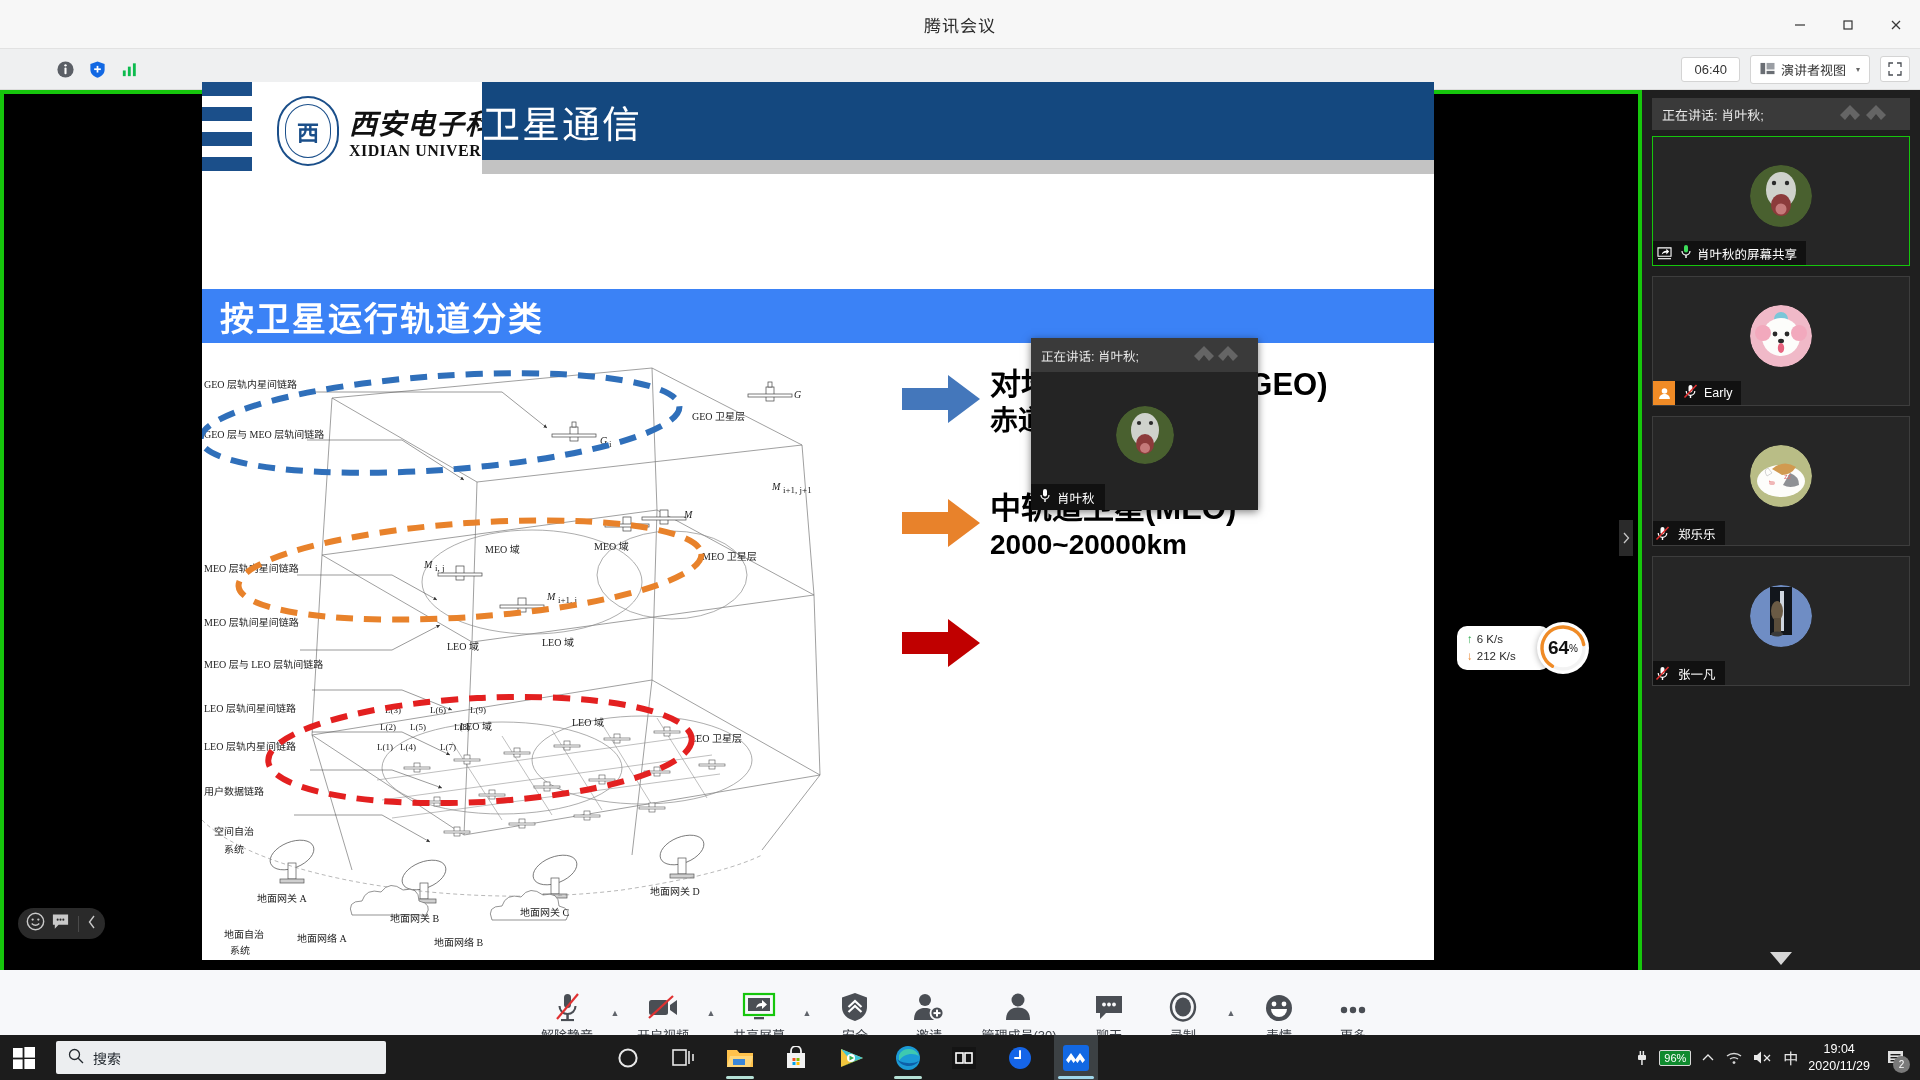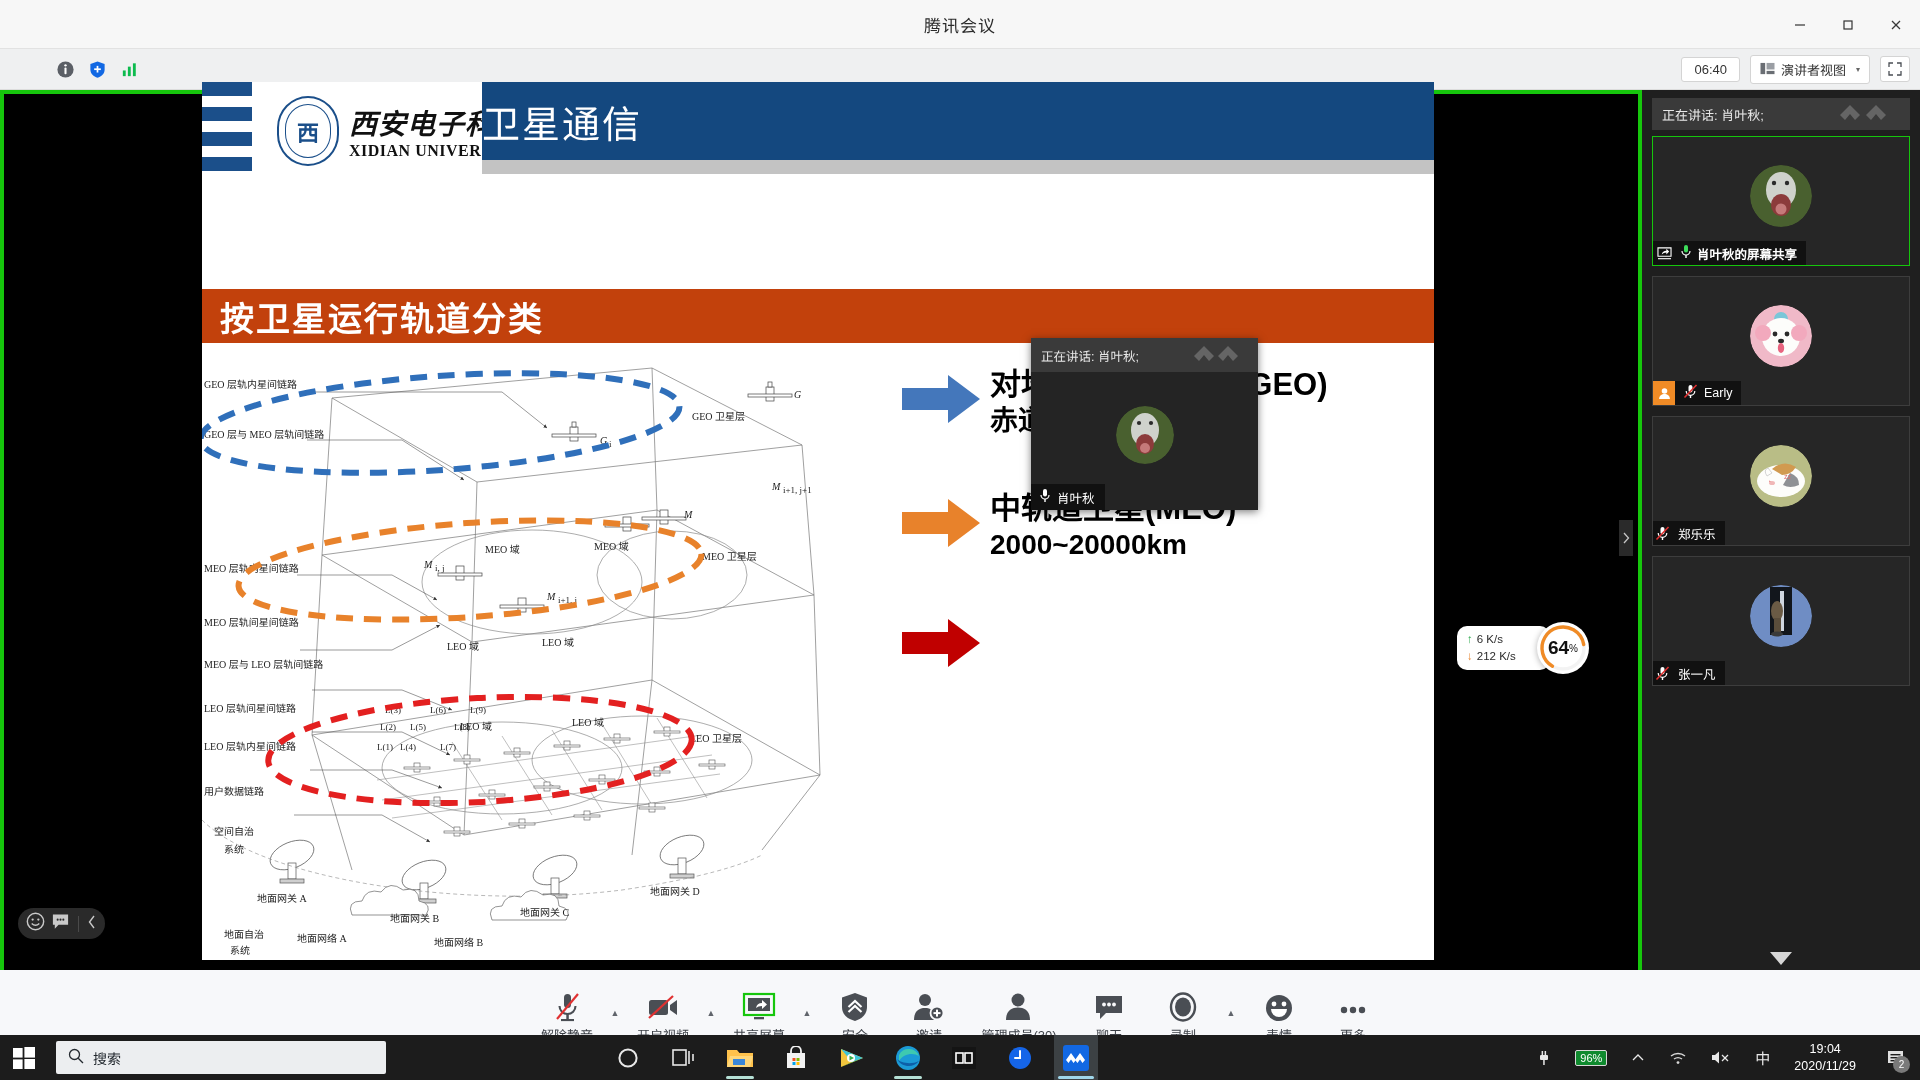--- a/index.html
+++ b/index.html
@@ -85,21 +85,21 @@
   .uni-en { font-size:16px; color:#111; font-weight:bold; letter-spacing:.5px;
             font-family:"Liberation Serif", serif; }
   .hdr-blue {
     position:absolute; left:280px; top:0; right:0; height:78px; background:#14487f;
     display:flex; align-items:center; padding-right:16px;
   }
   .hdr-blue .t { color:#fff; font-size:38px; letter-spacing:2px; }
   .hdr-gray { position:absolute; left:280px; top:78px; right:0; height:14px; background:#c3c3c3; }
 
   .section-band {
-    position:absolute; left:0; top:207px; width:100%; height:54px; background:#c2410c;
+    position:absolute; left:0; top:207px; width:100%; height:54px; background:#3b82f6;
     display:flex; align-items:center; padding-left:18px;
   }
   .section-band .t { color:#fff; font-size:34px; font-weight:bold; letter-spacing:2px; }
 
   
   .diagram { position:absolute; left:0; top:268px; width:640px; height:610px; }
   .diagram svg { display:block; }
   .dlabel { font-size:10px; fill:#222; font-family:"Liberation Serif", serif; }
   .dlabel-sm { font-size:9px; fill:#222; font-family:"Liberation Serif", serif; }
 
@@ -144,21 +144,21 @@
   }
   .rail-hdr {
     height:32px; background:#3a3a3a; display:flex; align-items:center;
     padding-left:10px; color:#e8e8e8; font-size:13px; position:relative; overflow:hidden;
   }
   .rail-hdr .wm { position:absolute; right:10px; top:3px; opacity:.22; }
   .tile {
     position:relative; height:130px; background:#262626;
     border:1px solid #3d3d3d; margin-bottom:10px;
   }
-  .tile.active { border:1px solid #16c60c;font-weight:bold; }
+  .tile.active { border:1px solid #16c60c; }
   .tile .av {
     position:absolute; left:50%; top:46%; transform:translate(-50%,-50%);
     width:62px; height:62px; border-radius:50%; overflow:hidden;
   }
   .tile .namebar {
     position:absolute; left:0; bottom:0; height:24px; background:#111;
     display:flex; align-items:center; gap:5px; padding:0 9px 0 0;
     color:#fff; font-size:12.5px;
   }
   .host-badge {
@@ -232,21 +232,21 @@
   .tb-app { width:44px; height:45px; display:flex; align-items:center; justify-content:center; position:relative; }
   .tb-app.running::after {
     content:""; position:absolute; bottom:1px; left:8px; width:28px; height:3px;
     background:#b5e0d5; border-radius:2px;
   }
   .tb-app.focused { background:#3c4144; }
   .tb-app.focused::after {
     content:""; position:absolute; bottom:1px; left:4px; width:36px; height:3px;
     background:#9fd6ea; border-radius:2px;
   }
-  .tray { position:absolute; right:0; display:flex; align-items:center; gap:24px; padding-right:10px; height:45px; }
+  .tray { position:absolute; right:0; display:flex; align-items:center; gap:10px; padding-right:10px; height:45px; }
   .battery-pill {
     display:flex; align-items:center; border:1px solid #d8d8d8; border-radius:2px;
     background:#0f8a2e; color:#fff; font-size:11px; padding:1px 4px; position:relative;
   }
   .tray-ic { color:#e8e8e8; font-size:14px; display:flex; align-items:center; }
   .clock { color:#fff; font-size:12.5px; text-align:center; line-height:1.35; }
   .notif { position:relative; width:30px; height:45px; display:flex; align-items:center; justify-content:center; }
   .notif .badge {
     position:absolute; right:0; bottom:7px; width:17px; height:17px; border-radius:50%;
     background:#7a7a7a; color:#fff; font-size:10px; display:flex; align-items:center; justify-content:center;

